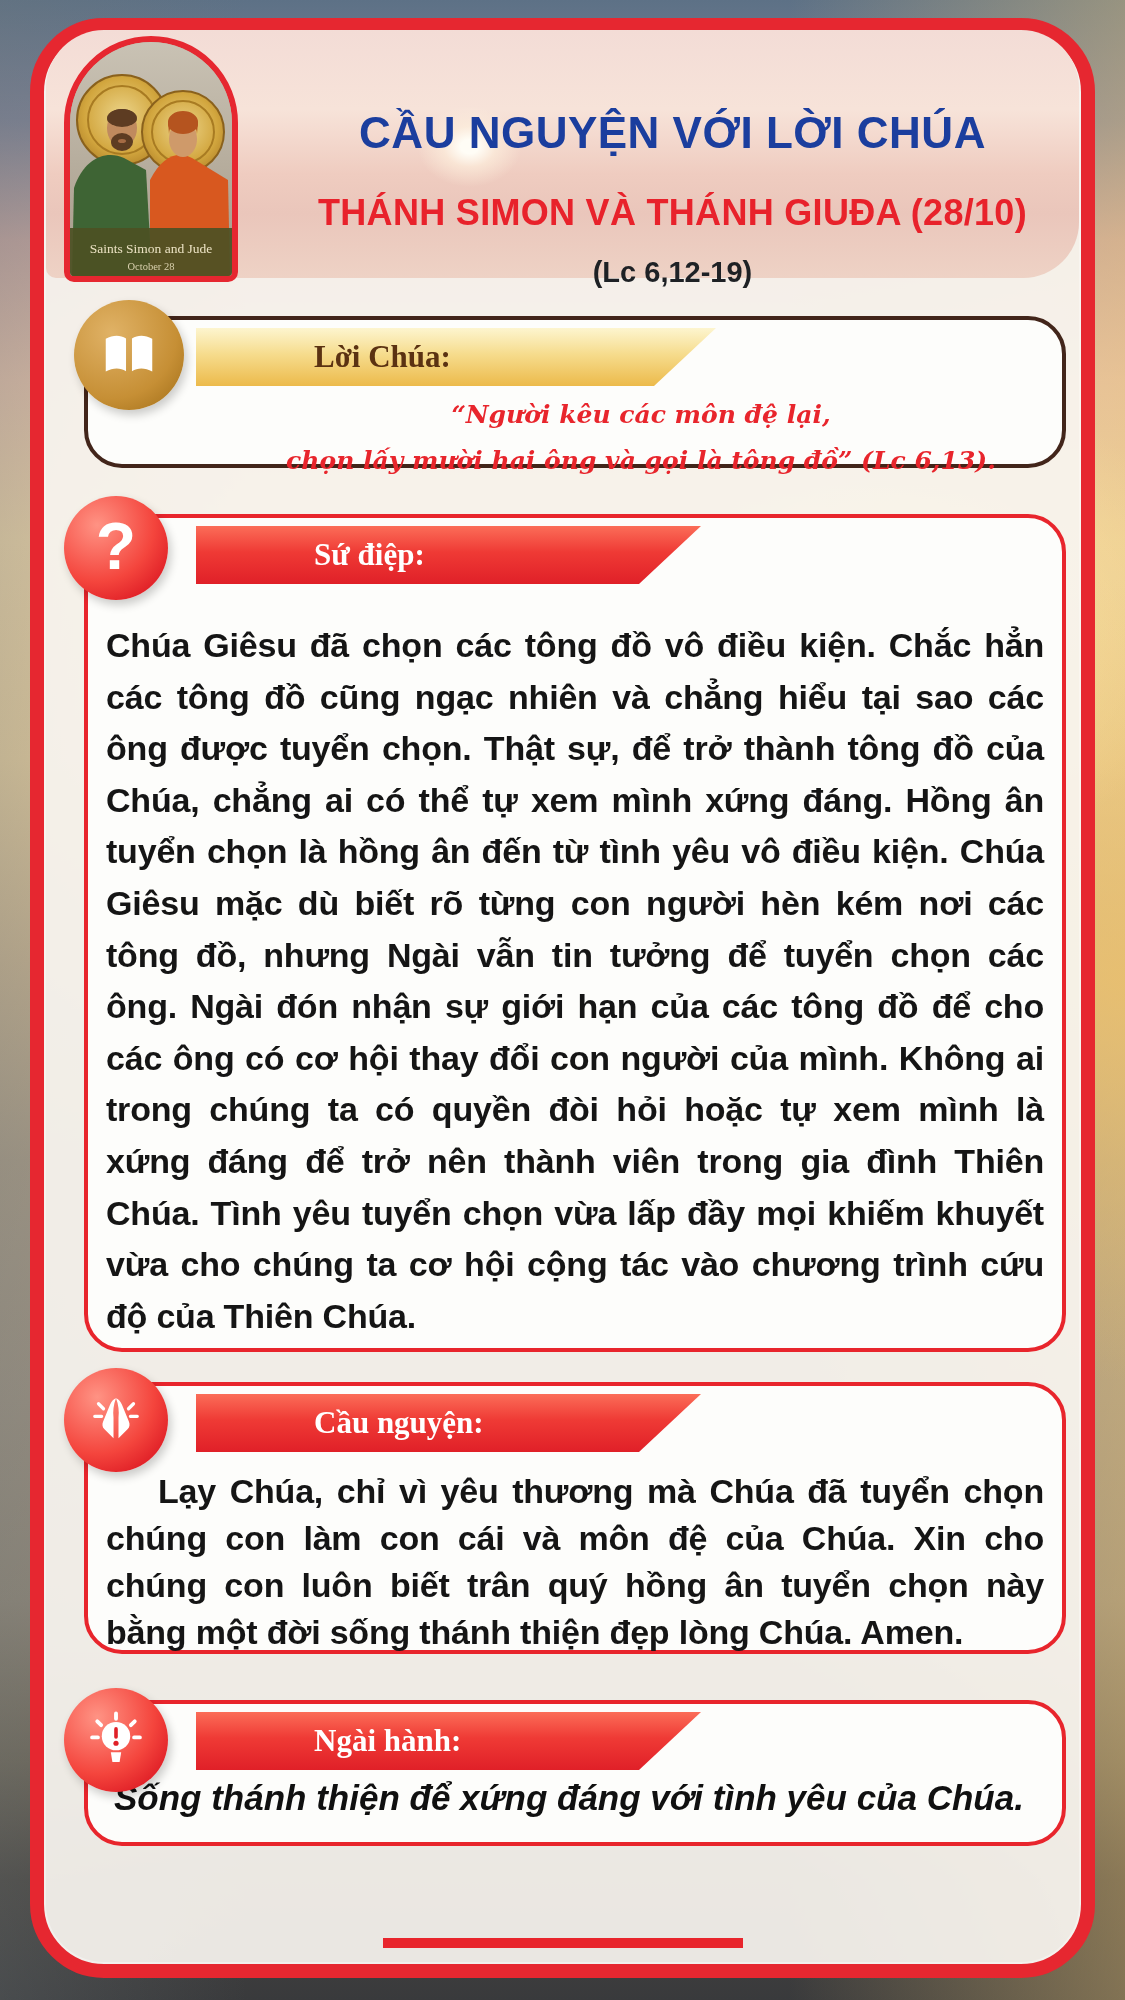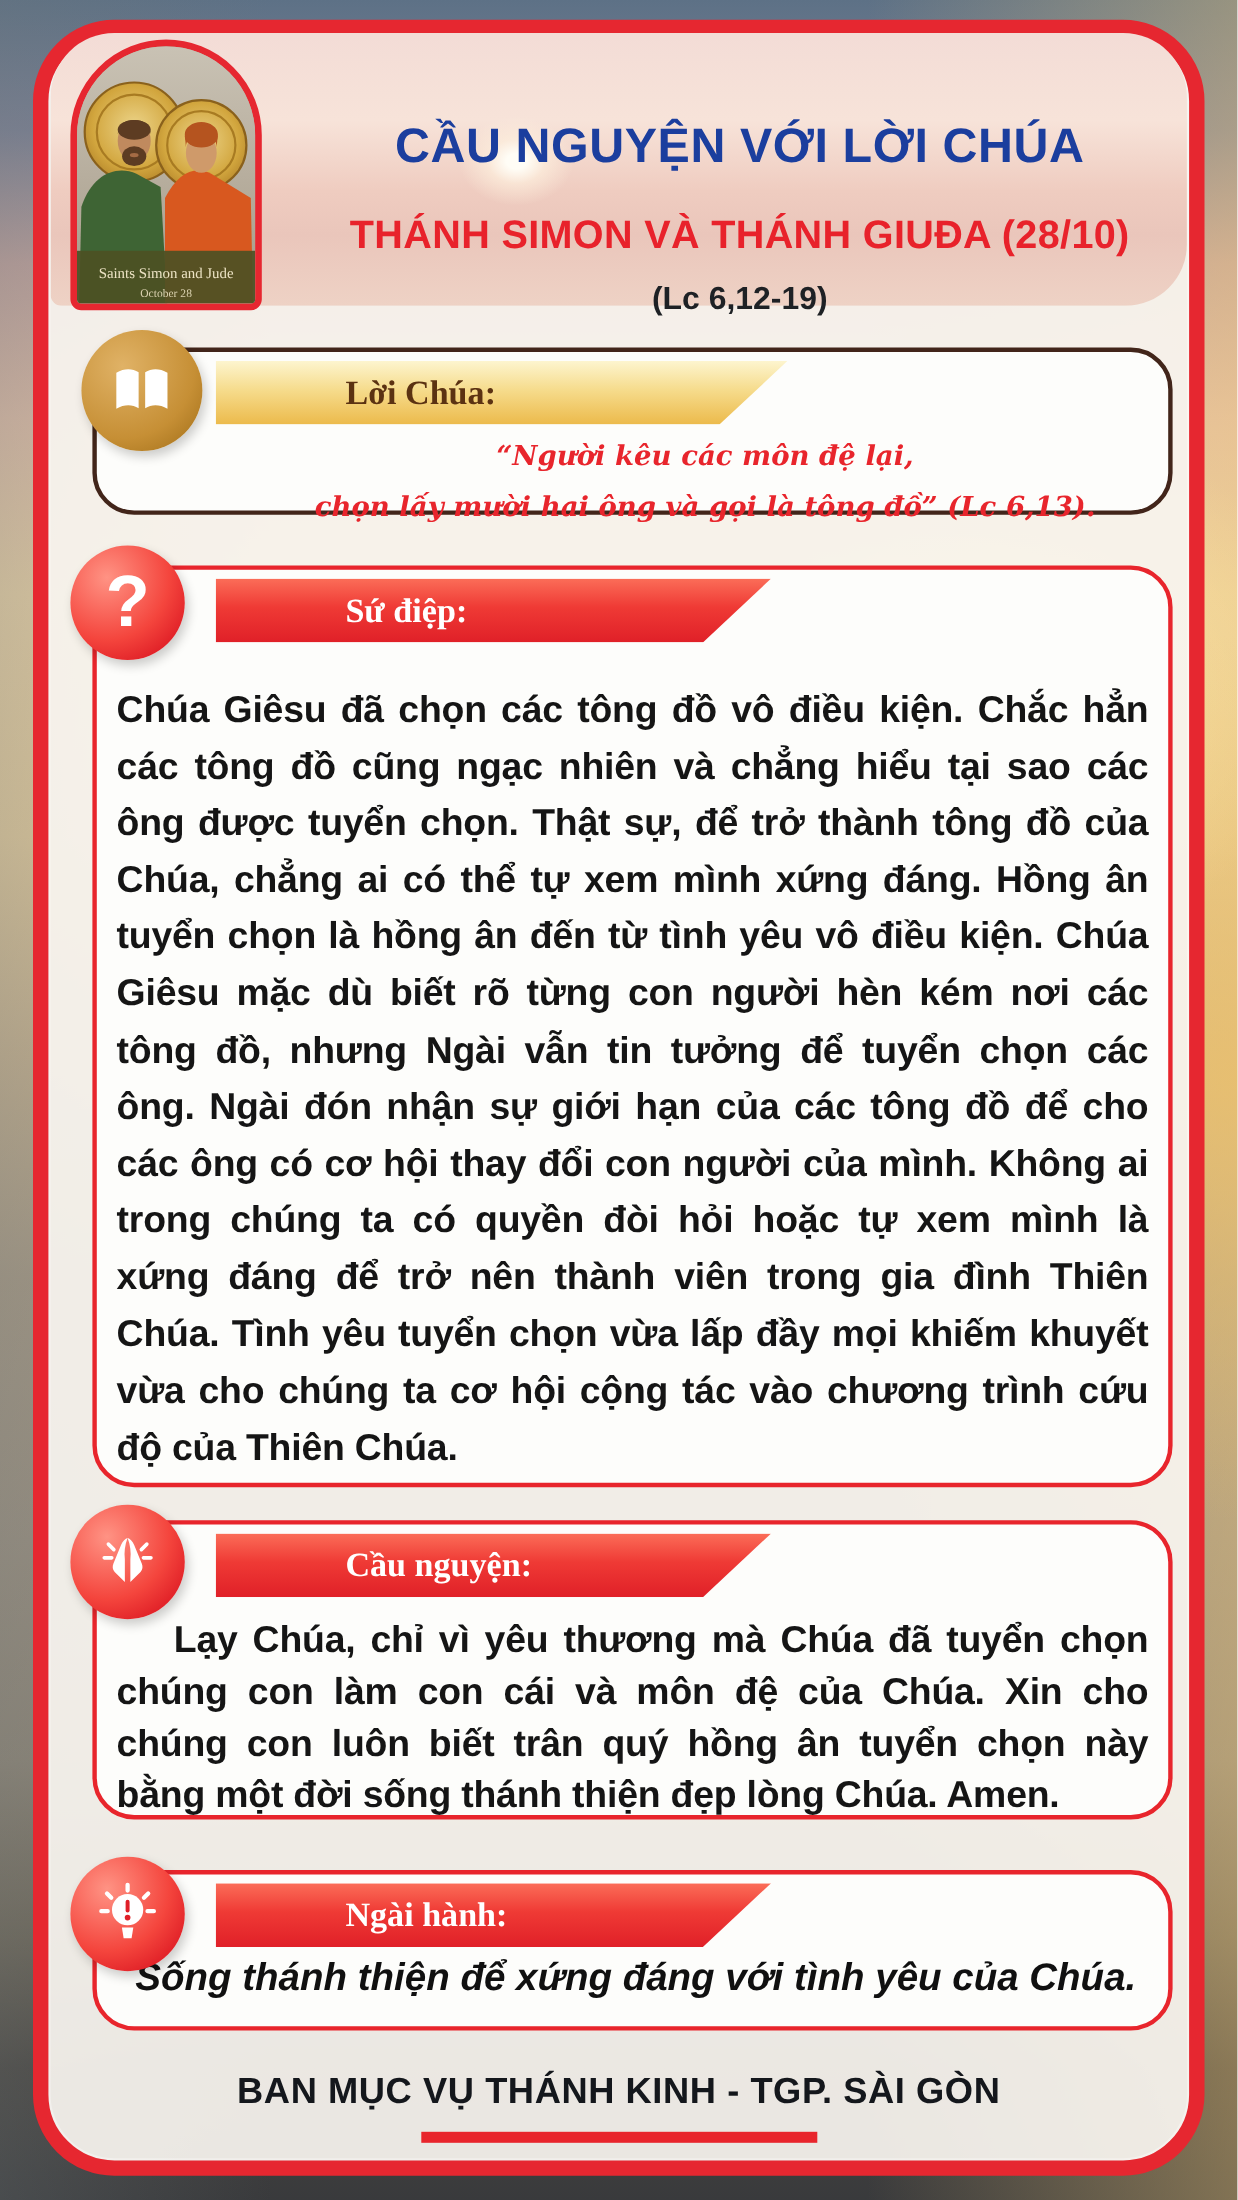--- a/index.html
+++ b/index.html
@@ -187,31 +187,30 @@
     <span>Cầu nguyện:</span>
   </div>
   <div class="badge red" style="left:64px; top:1368px; width:104px; height:104px;">
     <svg class="icon-svg" width="60" height="60" viewBox="0 0 48 48">
       <path fill="#ffffff" d="M24 6.5 C22 11.5 21.4 17 22 22 L22 38.5 L14.6 31.2 C13 29.6 12.8 27.2 13.7 25.1 L19.3 11.5 C20.4 8.9 22.4 6.9 24 6.5 Z"></path>
       <path fill="#ffffff" d="M24 6.5 C26 11.5 26.6 17 26 22 L26 38.5 L33.4 31.2 C35 29.6 35.2 27.2 34.3 25.1 L28.7 11.5 C27.6 8.9 25.6 6.9 24 6.5 Z"></path>
       <path stroke="#ffffff" stroke-width="2.6" stroke-linecap="round" fill="none" d="M10 11 l4 4 M38 11 l-4 4 M7 21 h5.5 M41 21 h-5.5"></path>
     </svg>
   </div>
 
-  <div class="panel red" style="left:84px; top:1700px; width:982px; height:146px;text-align:center;">
+  <div class="panel red" style="left:84px; top:1700px; width:982px; height:146px;">
     <div class="practice-line">Sống thánh thiện để xứng đáng với tình yêu của Chúa.</div>
   </div>
   <div class="banner red" style="left:196px; top:1712px; width:505px;">
     <span>Ngài hành:</span>
   </div>
   <div class="badge red" style="left:64px; top:1688px; width:104px; height:104px;">
     <svg class="icon-svg" width="62" height="62" viewBox="0 0 48 48">
       <path stroke="#ffffff" stroke-width="3" stroke-linecap="round" fill="none" d="M24 3.5 v4 M9.5 9.5 l3 3 M38.5 9.5 l-3 3 M5.5 22 h4.5 M42.5 22 h-4.5"></path>
       <circle cx="24" cy="21" r="11" fill="#ffffff"></circle>
       <rect x="22.6" y="14" width="2.8" height="9" rx="1.4" fill="#e02028"></rect>
       <circle cx="24" cy="26.5" r="2" fill="#e02028"></circle>
       <path fill="#ffffff" d="M20 33.5 h8 l-1.2 7.5 h-5.6 Z"></path>
     </svg>
   </div>
 
-  <div class="footer-text">BAN MỤC VỤ THÁNH KINH - TGP. SÀI GÒN</div>
   <div class="footer-rule"></div>
 </div>
 
 </body></html>

